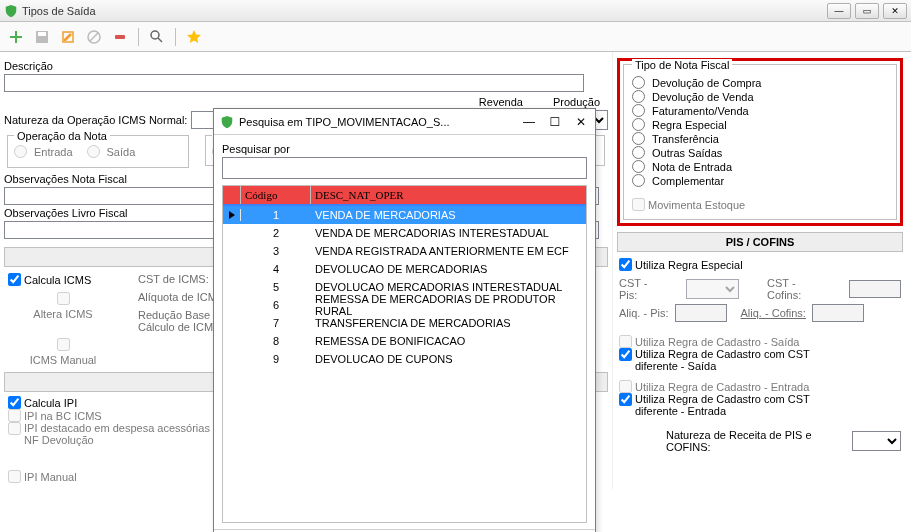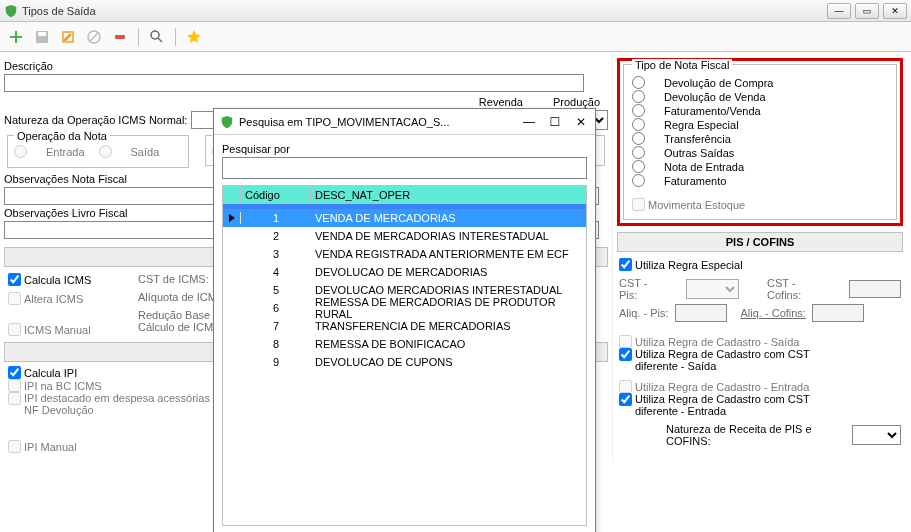--- a/index.html
+++ b/index.html
@@ -13,42 +13,42 @@
     .toolbar { height: 30px; display: flex; align-items: center; gap: 6px; padding: 3px 6px; border-bottom: 1px solid #c0c0c0; background: #fafafa; }
     .toolbar .sep { width: 1px; height: 18px; background: #c0c0c0; margin: 0 2px; }
     .toolbar .tool-btn { width: 20px; height: 20px; display: flex; align-items: center; justify-content: center; cursor: pointer; border-radius: 2px; }
     .content { position: relative; height: 480px; }
     .row { display: flex; align-items: center; gap: 4px; margin: 2px 0; }
     .label { white-space: nowrap; }
     .input { border: 1px solid #828790; height: 18px; background: #fff; padding: 0 2px; }
     .input:disabled { background: #f4f4f4; }
     select.input { height: 20px; }
     .checkbox-label { display: flex; align-items: center; gap: 3px; }
-    .radio-label { display: flex; align-items: center; gap: 19px; margin: 1px 0; }
+    .radio-label { display: flex; align-items: center; gap: 7px; margin: 1px 0; }
     .radio-label.disabled, .checkbox-label.disabled { color: #7a7a7a; }
     .fieldset { border: 1px solid #c0c0c0; padding: 4px 6px 6px 6px; margin: 3px 3px; }
     .fieldset .legend { position: relative; top: -10px; background: #fff; padding: 0 3px; display: inline-block; }
     .fieldset-body { margin-top: -8px; }
     .main-body { display: flex; }
     .left-col { padding: 6px 4px; width: 612px; }
     .right-col { padding: 6px 4px; width: 295px; border-left: 1px solid #eee; }
     .section-title { background: #eee; border: 1px solid #c0c0c0; padding: 3px 6px; font-weight: bold; text-align: center; }
     .red-box { border: 3px solid #d40000; padding: 3px 3px; margin-bottom: 6px; }
     .nota-fiscal-fieldset { border: 1px solid #c0c0c0; padding: 4px 8px 8px 8px; }
     .nota-fiscal-fieldset .legend { position: relative; top: -10px; background: #fff; padding: 0 3px; display: inline-block; }
     .nota-opts { margin-top: -6px; }
     
     .modal { position: absolute; left: 213px; top: 56px; width: 383px; background: #fff; border: 1px solid #7c7c7c; box-shadow: 2px 2px 6px rgba(0,0,0,0.15); z-index: 10; }
     .modal-title { display: flex; align-items: center; justify-content: space-between; height: 26px; padding: 0 6px; border-bottom: 1px solid #d0d0d0; }
     .modal-title .left { display: flex; align-items: center; gap: 5px; }
     .modal-title .btns { display: flex; gap: 10px; align-items: center; }
     .modal-title .mbtn { width: 16px; height: 16px; text-align: center; font-size: 12px; cursor: pointer; display: flex; align-items: center; justify-content: center; }
     .modal-body { padding: 6px 8px; }
     .grid { border: 1px solid #c0c0c0; margin-top: 6px; }
-    .grid-header { display: flex; background: #5eead4; border-bottom: 5px solid #3b82f6; }
+    .grid-header { display: flex; background: #ef4444; border-bottom: 2px solid #3b82f6; font-family: Liberation Serif, serif; }
     .grid-header .gh { padding: 3px 4px; font-size: 11px; }
     .grid-header .gh0 { width: 18px; border-right: 1px solid #c0c0c0; }
     .grid-header .gh1 { width: 70px; border-right: 1px solid #c0c0c0; }
     .grid-header .gh2 { flex: 1; }
     .grid-rows { height: 316px; overflow-y: scroll; }
     .grid-row { display: flex; height: 18px; align-items: center; }
     .grid-row .gc0 { width: 18px; text-align: center; border-right: 1px solid #e8e8e8; }
     .grid-row .gc1 { width: 70px; text-align: center; }
     .grid-row .gc2 { flex: 1; padding-left: 4px; }
     .grid-row.selected { background: #3399ff; color: #fff; }
@@ -197,25 +197,25 @@
       <div style="height: 6px;"></div>
 
       <div>
         <div class="section-title">ICMS</div>
         <div style="display: flex; gap: 20px; padding: 6px 4px;">
           <div style="width: 110px;">
             <label class="checkbox-label">
                 <input type="checkbox" checked="" style="">
                 <span>Calcula ICMS</span>
               </label>
-            <label class="checkbox-label disabled" style="margin-top: 6px;">
+            <label class="checkbox-label disabled" style="margin-top: 6px; flex-direction: column;">
                 <input type="checkbox" disabled="" style="">
                 <span>Altera ICMS</span>
               </label>
-            <label class="checkbox-label disabled" style="margin-top: 18px;">
+            <label class="checkbox-label disabled" style="margin-top: 18px; flex-direction: column;">
                 <input type="checkbox" disabled="" style="">
                 <span>ICMS Manual</span>
               </label>
           </div>
           <div class="gray-txt">
             <div>CST de ICMS:</div>
             <div style="margin-top: 6px;">Alíquota de ICMS:</div>
             <div style="margin-top: 6px; width: 110px;">Redução Base de Cálculo de ICMS:</div>
           </div>
         </div>
@@ -281,21 +281,21 @@
               <label class="radio-label">
                 <input type="radio" name="nf" style="">
                 <span>Outras Saídas</span>
               </label>
               <label class="radio-label">
                 <input type="radio" name="nf" style="">
                 <span>Nota de Entrada</span>
               </label>
               <label class="radio-label">
                 <input type="radio" name="nf" style="">
-                <span>Faturamento</span>
+                <span>Complementar</span>
               </label>
             </div>
           <div style="height: 10px;"></div>
           <label class="checkbox-label disabled">
               <input type="checkbox" disabled="" style="">
               <span>Movimenta Estoque</span>
             </label>
         </div>
       </div>
 
@@ -329,21 +329,21 @@
             </label>
           <div style="height: 8px;"></div>
           <label class="checkbox-label disabled">
               <input type="checkbox" disabled="" style="">
               <span>Utiliza Regra de Cadastro - Entrada</span>
             </label>
           <label class="checkbox-label" style="align-items: flex-start;">
               <input type="checkbox" checked="" style="">
               <span style="width: 190px;">Utiliza Regra de Cadastro com CST diferente - Entrada</span>
             </label>
-          <div class="row" style="margin-top: 6px; gap: 6px; padding-left: 47px;">
+          <div class="row" style="margin-top: 12px; gap: 6px; padding-left: 47px;">
             <span>Natureza de Receita de PIS e COFINS:</span>
             <select class="input" style="width: 52px;"></select>
           </div>
         </div>
       </div>
     </div>
   </div>
 
   <div class="modal">
     <div class="modal-title">

